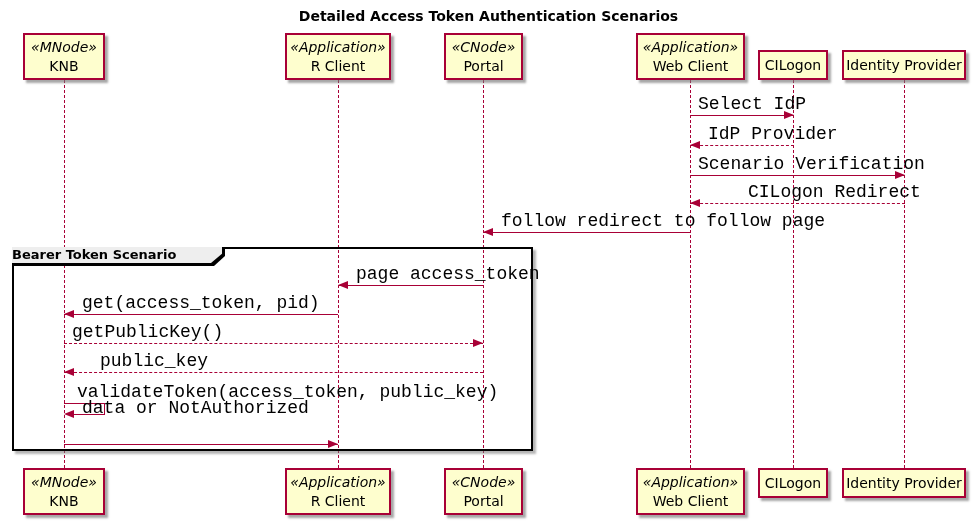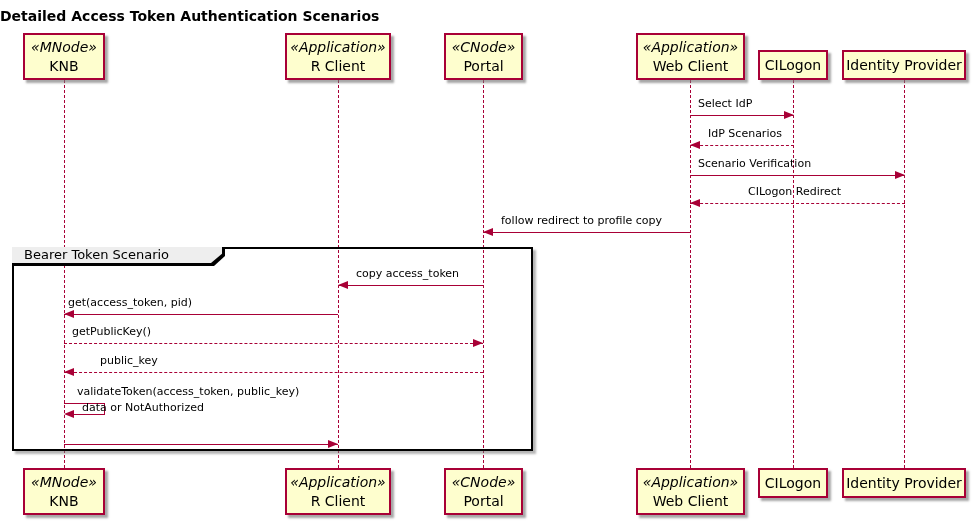--- a/index.html
+++ b/index.html
@@ -1,44 +1,44 @@
 <!DOCTYPE html>
 <html><head>
 <meta charset="utf-8">
 <style>
   html,body{margin:0;padding:0;background:#ffffff;}
   .canvas{position:relative;width:977px;height:526px;background:#ffffff;
           font-family:"DejaVu Sans","Liberation Sans",sans-serif;color:#000;overflow:hidden;}
-  .title{position:absolute;top:8px;left:0;width:977px;text-align:left;
+  .title{position:absolute;top:8px;left:0;width:977px;text-align:center;
          font-size:14px;font-weight:bold;}
   .participant{position:absolute;box-sizing:border-box;background:#FEFECE;
          border:2px solid #A80036;box-shadow:3px 3px 2px rgba(120,120,120,0.65);
          display:flex;flex-direction:column;justify-content:center;align-items:center;
          font-size:14px;line-height:19px;}
   .stereotype{font-style:italic;}
   .lifeline{position:absolute;top:80px;height:388px;width:0;
          border-left:1px dashed #A80036;}
-  .mlabel{position:absolute;font-size:11px;line-height:16px;white-space:nowrap;}
+  .mlabel{position:absolute;font-size:18px;line-height:16px;white-space:nowrap;font-family:Liberation Mono, monospace;}
   .mline{position:absolute;height:0;}
   .mline.solid{border-top:1px solid #A80036;}
   .mline.dashed{border-top:1px dashed #A80036;}
   .vline{position:absolute;width:0;border-left:1px solid #A80036;}
   .ah{position:absolute;width:0;height:0;border-top:4px solid transparent;
       border-bottom:4px solid transparent;}
   .ah.right{border-left:10px solid #A80036;}
   .ah.left{border-right:10px solid #A80036;}
   .frame{position:absolute;left:12px;top:247px;width:521px;height:204px;
          box-sizing:border-box;border:2px solid #000;
          box-shadow:3px 3px 2px rgba(120,120,120,0.55);}
   .frag-header-outer{position:absolute;left:-2px;top:-2px;width:213px;height:19px;
          background:#000;
          clip-path:polygon(0 0,100% 0,100% 48%,calc(100% - 11px) 100%,0 100%);}
   .frag-header-inner{position:absolute;left:0;top:0;width:210px;height:16px;
-         background:#EEEEEE;box-sizing:border-box;padding-left:12px;
-         font-size:13px;font-weight:normal;line-height:16px;
+         background:#EEEEEE;box-sizing:border-box;
+         font-size:13px;font-weight:bold;line-height:16px;
          clip-path:polygon(0 0,100% 0,100% 42%,calc(100% - 11px) 100%,0 100%);}
 </style>
 </head>
 <body>
 
 <div class="canvas">
 
   <div class="title">Detailed Access Token Authentication Scenarios</div>
 
   <div class="lifeline" style="left:64px"></div>
@@ -71,57 +71,57 @@
     <div>Identity Provider</div>
   </div>
 
   <div>
     <div class="mlabel" style="left:698px;top:96px">Select IdP</div>
     <div class="mline solid" style="left:690px;top:115px;width:104px"></div>
     <div class="ah right" style="left:784px;top:111px"></div>
   </div>
 
   <div>
-    <div class="mlabel" style="left:708px;top:126px">IdP Scenarios</div>
+    <div class="mlabel" style="left:708px;top:126px">IdP Provider</div>
     <div class="mline dashed" style="left:690px;top:145px;width:104px"></div>
     <div class="ah left" style="left:690px;top:141px"></div>
   </div>
 
   <div>
     <div class="mlabel" style="left:698px;top:156px">Scenario Verification</div>
     <div class="mline solid" style="left:690px;top:175px;width:215px"></div>
     <div class="ah right" style="left:895px;top:171px"></div>
   </div>
 
   <div>
     <div class="mlabel" style="left:748px;top:184px">CILogon Redirect</div>
     <div class="mline dashed" style="left:690px;top:203px;width:215px"></div>
     <div class="ah left" style="left:690px;top:199px"></div>
   </div>
 
   <div>
-    <div class="mlabel" style="left:501px;top:213px">follow redirect to profile copy</div>
+    <div class="mlabel" style="left:501px;top:213px">follow redirect to follow page</div>
     <div class="mline solid" style="left:483px;top:232px;width:207px"></div>
     <div class="ah left" style="left:483px;top:228px"></div>
   </div>
 
   <div class="frame">
     <div class="frag-header-outer">
       <div class="frag-header-inner">Bearer Token Scenario</div>
     </div>
   </div>
 
   <div>
-    <div class="mlabel" style="left:356px;top:266px">copy access_token</div>
+    <div class="mlabel" style="left:356px;top:266px">page access_token</div>
     <div class="mline solid" style="left:338px;top:285px;width:145px"></div>
     <div class="ah left" style="left:338px;top:281px"></div>
   </div>
 
   <div>
-    <div class="mlabel" style="left:68px;top:295px">get(access_token, pid)</div>
+    <div class="mlabel" style="left:82px;top:295px">get(access_token, pid)</div>
     <div class="mline solid" style="left:64px;top:314px;width:274px"></div>
     <div class="ah left" style="left:64px;top:310px"></div>
   </div>
 
   <div>
     <div class="mlabel" style="left:72px;top:324px">getPublicKey()</div>
     <div class="mline dashed" style="left:64px;top:343px;width:419px"></div>
     <div class="ah right" style="left:473px;top:339px"></div>
   </div>
 

